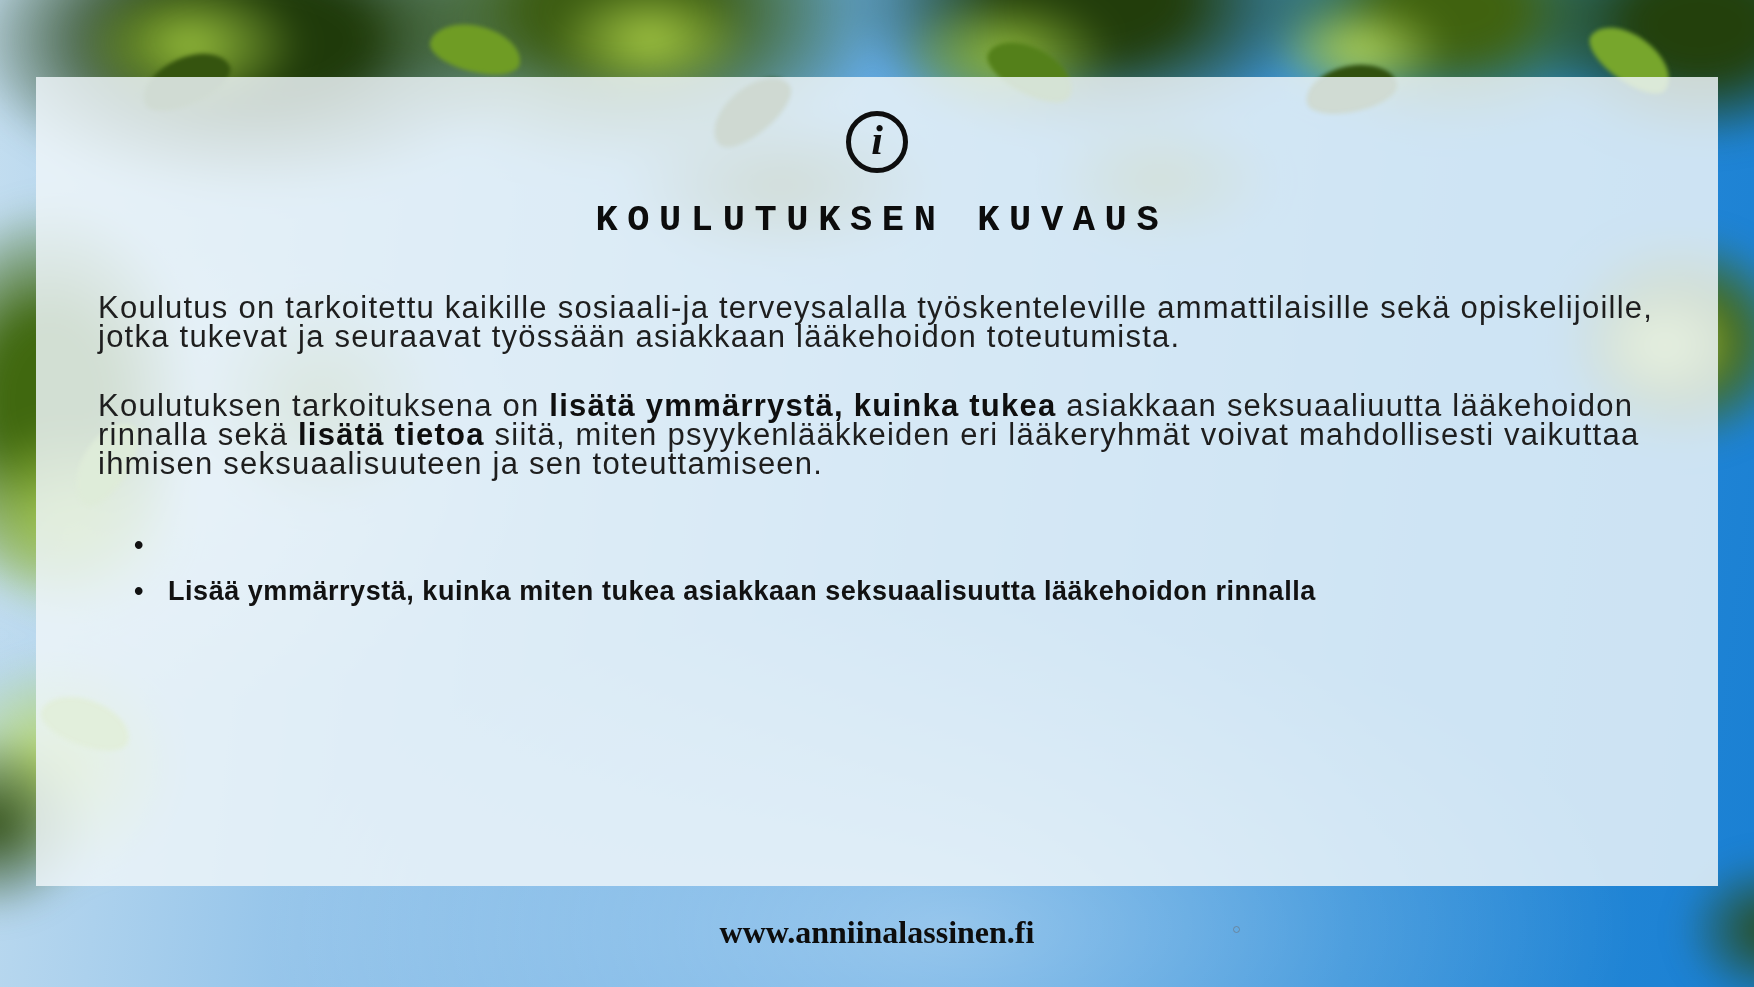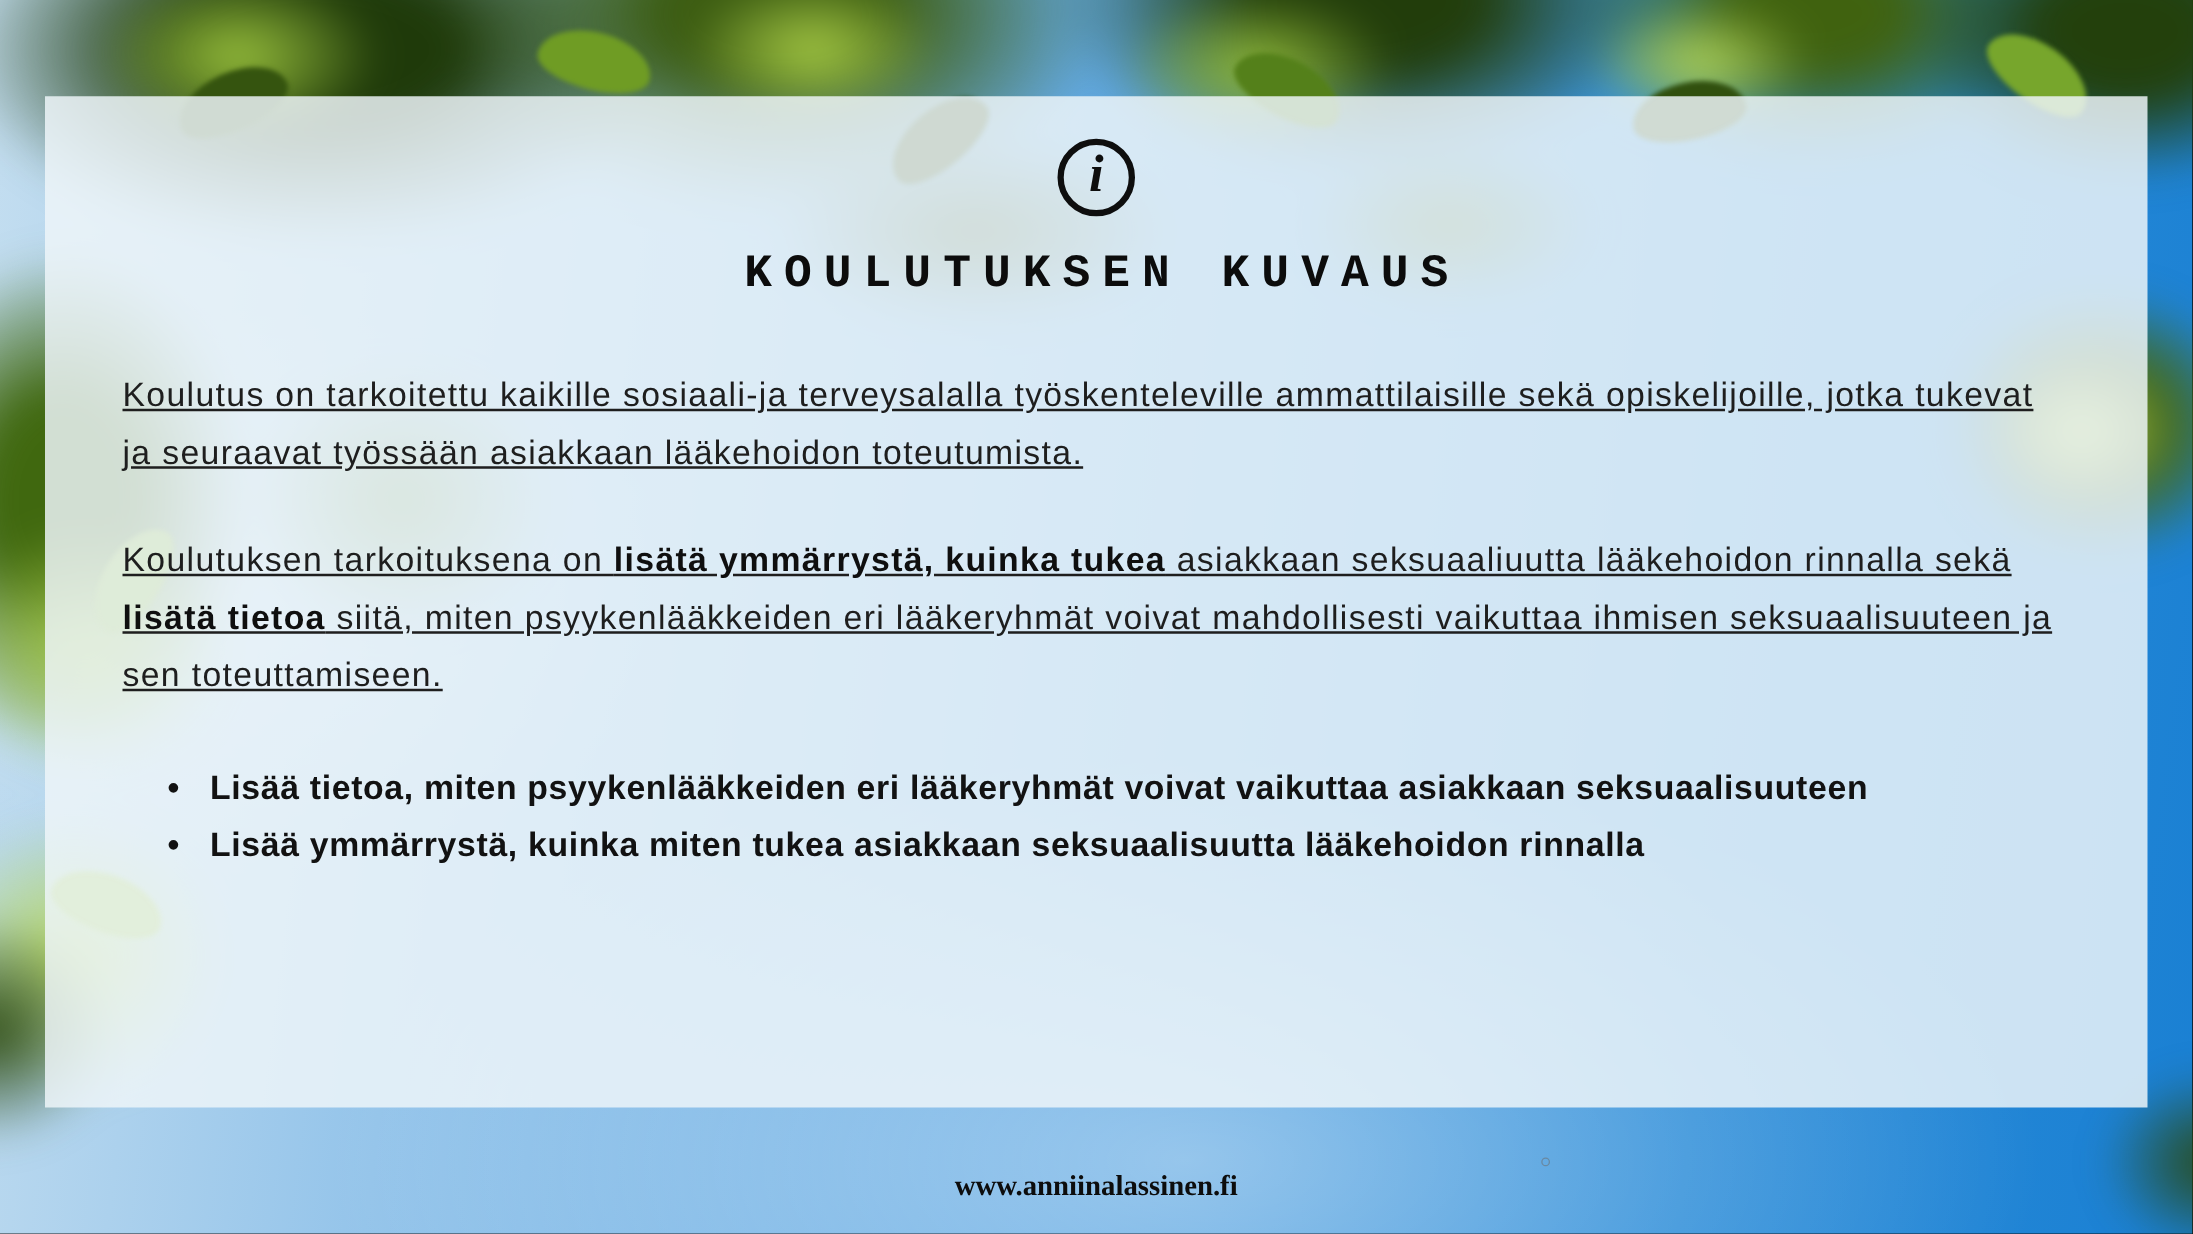--- a/index.html
+++ b/index.html
@@ -49,35 +49,35 @@
 
   
   .card{position:absolute;left:36px;top:77px;width:1682px;height:809px;
         background:rgba(238,245,249,0.84);}
   .info-badge{width:62px;height:62px;border:5px solid #0e0e0e;border-radius:50%;
         margin:34px auto 0;display:flex;align-items:center;justify-content:center;box-sizing:border-box;}
   .info-i{font-family:"Liberation Serif",serif;font-style:italic;font-weight:700;
         font-size:42px;line-height:1;margin-top:-5px;color:#0e0e0e;}
   .title{margin:26px 0 0;text-align:center;font-size:37px;font-weight:800;
         letter-spacing:0.26em;text-indent:0.26em;color:#0c0c0c;font-family:Liberation Mono, monospace;}
-  .body{margin:0;padding:0 62px;color:#1e1e1e;font-size:27px;line-height:46px;
-        letter-spacing:0.04em;font-weight:400;text-decoration:underline;}
+  .body{margin:0;padding:0 62px;color:#1e1e1e;font-size:31px;line-height:29px;
+        letter-spacing:0.04em;font-weight:400;}
   .p1{margin-top:52px;}
   .p2{margin-top:40px;}
   .body strong{font-weight:700;color:#0f0f0f;}
   .bullets{margin:44px 0 0;padding:0 62px 0 98px;list-style:none;}
   .bullet{display:flex;font-weight:700;font-size:27px;line-height:46px;
         letter-spacing:0.02em;color:#121212;}
   .marker{flex:0 0 34px;}
   .dot{position:absolute;left:1197px;top:849px;width:7px;height:7px;border-radius:50%;
         border:1px solid rgba(110,110,110,0.55);box-sizing:border-box;}
 
   
-  .footer{position:absolute;left:0;right:0;bottom:25px;text-align:center;
-        font-family:"Liberation Serif",serif;font-weight:700;font-size:23px;color:#0d0d0d;}
+  .footer{position:absolute;left:0;right:0;bottom:36px;text-align:center;
+        font-family:"Liberation Serif",serif;font-weight:700;font-size:32px;color:#0d0d0d;}
 </style>
 </head>
 <body>
 
 <div class="stage">
 
   <div class="sky"></div>
 
   <div class="foliage">
     <div class="blob b1"></div>
@@ -120,21 +120,20 @@
 
     <h1 class="title">KOULUTUKSEN KUVAUS</h1>
 
     <p class="body p1">Koulutus on tarkoitettu kaikille sosiaali-ja terveysalalla työskenteleville ammattilaisille sekä opiskelijoille, jotka tukevat ja seuraavat työssään asiakkaan lääkehoidon toteutumista.</p>
 
     <p class="body p2"><span>Koulutuksen tarkoituksena on </span><strong>lisätä ymmärrystä, kuinka tukea</strong><span> asiakkaan seksuaaliuutta lääkehoidon rinnalla sekä </span><strong>lisätä tietoa</strong><span> siitä, miten psyykenlääkkeiden eri lääkeryhmät voivat mahdollisesti vaikuttaa ihmisen seksuaalisuuteen ja sen toteuttamiseen.</span></p>
 
     <ul class="bullets">
       <li class="bullet">
         <span class="marker">•</span>
-        <span class="bullet-text">Lisää tietoa, miten psyykenlääkkeiden eri lääkeryhmät voivat vaikuttaa asiakkaan seksuaalisuuteen</span>
       </li>
       <li class="bullet">
         <span class="marker">•</span>
         <span class="bullet-text">Lisää ymmärrystä, kuinka miten tukea asiakkaan seksuaalisuutta lääkehoidon rinnalla</span>
       </li>
     </ul>
 
     <div class="dot"></div>
   </div>
 

